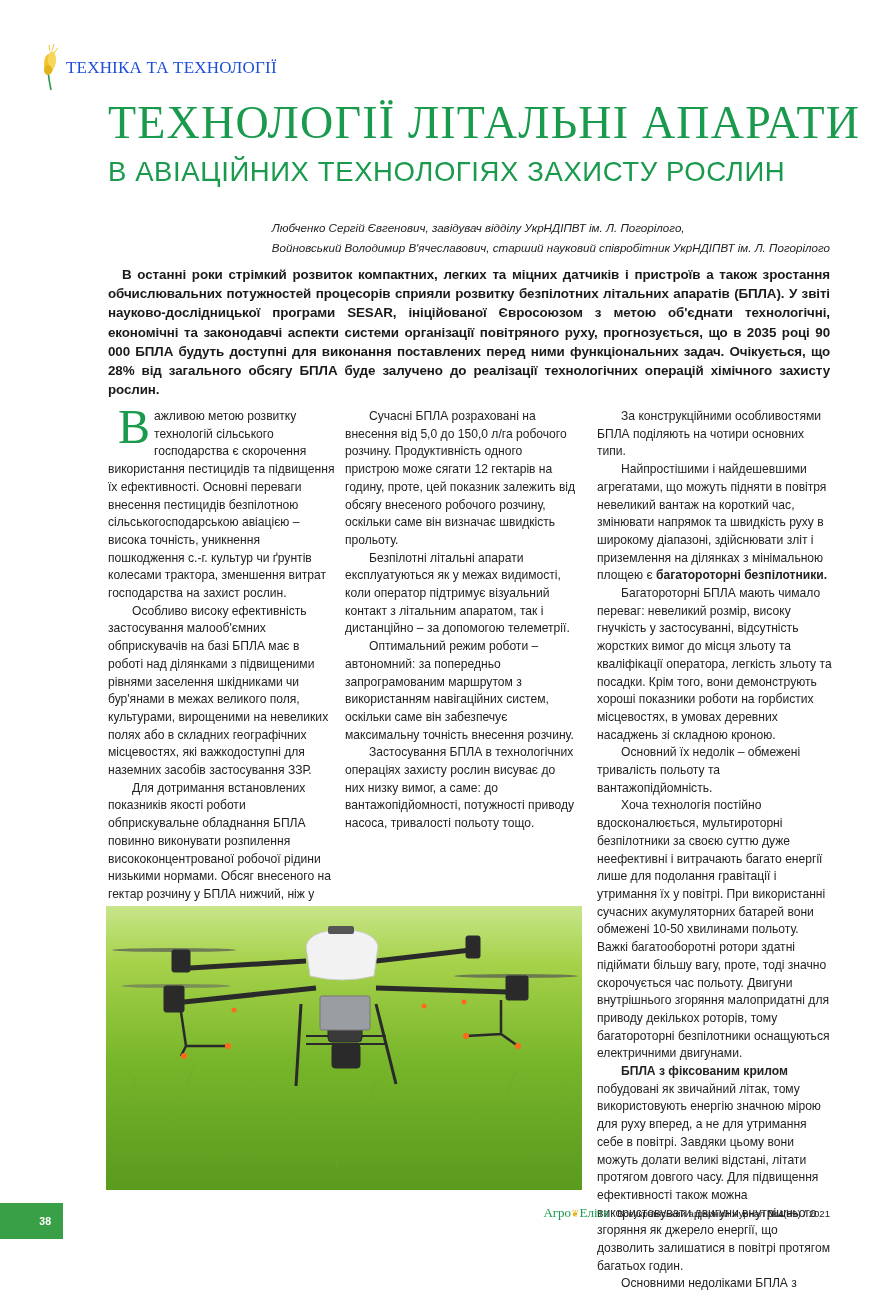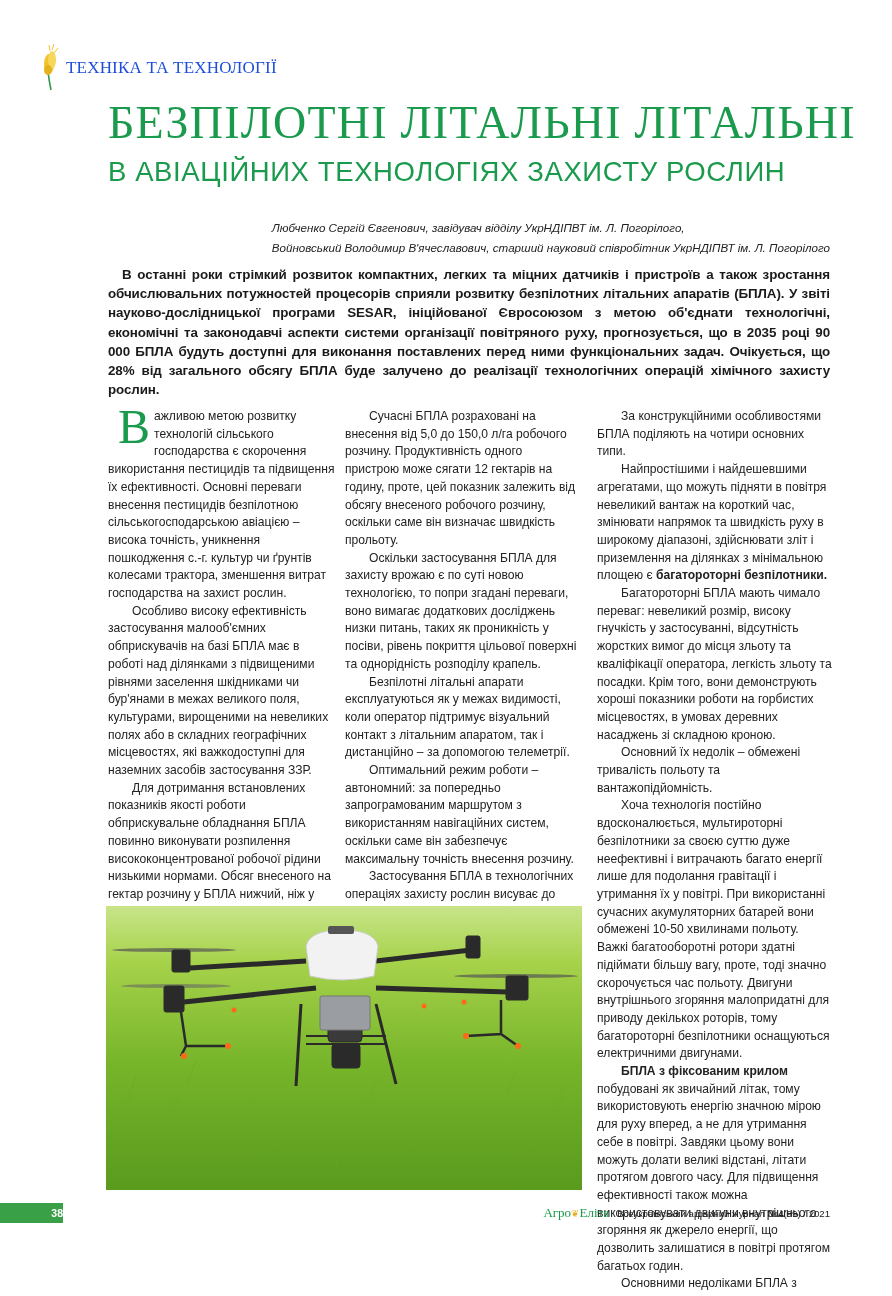--- a/index.html
+++ b/index.html
@@ -16,22 +16,22 @@
           text-align:justify; text-indent:14px; letter-spacing:-0.1px; color:#1a1a1a; }
   .col { position:absolute; font-size:12.1px; line-height:17.7px; color:#222; }
   .col p { margin:0; text-indent:24px; }
   .col1 { left:108px; top:408px; width:228px; }
   .col2 { left:345px; top:408px; width:232px; }
   .col3 { left:597px; top:408px; width:235px; }
   .col1 p.first { text-indent:0; }
   .dropcap { float:left; font-family:"Liberation Serif", serif; color:#1a9a4c; font-size:48px; line-height:38px; margin:0 4px 0 10px; }
   .photo { position:absolute; left:106px; top:906px; width:476px; height:284px; overflow:hidden;
            background:linear-gradient(180deg,#bfe07a 0%,#9ccc3e 18%,#7dbb2a 40%,#5fa41f 70%,#4f8f18 100%); }
-  .footer-page { position:absolute; left:0; top:1203px; width:63px; height:20px; background:#3aa047; color:#fff; font-size:10.5px; font-weight:bold;
-                 display:flex; align-items:center; justify-content:flex-end; box-sizing:border-box; }
+  .footer-page { position:absolute; left:0; top:1203px; width:63px; height:36px; background:#3aa047; color:#fff; font-size:10.5px; font-weight:bold;
+                 display:flex; align-items:center; justify-content:flex-end; padding-right:12px; box-sizing:border-box; }
   .footer-right { position:absolute; right:62px; top:1205px; display:flex; align-items:center; font-size:9.6px; color:#222; }
   .brand { font-family:"Liberation Serif", serif; color:#1a9a4c; font-size:13px; margin-right:8px;text-align:right; }
   .brand .star { color:#e3b21c; font-size:10px; }
   b { font-weight:bold; }
 </style>
 </head>
 <body>
 
 <div class="section-header">
   <div class="wheat">
@@ -39,39 +39,38 @@
       <path d="M11 48 Q9 38 8 30" stroke="#2c9a4a" stroke-width="1.6" fill="none"></path>
       <ellipse cx="9" cy="22" rx="5" ry="10" fill="#f2c230"></ellipse>
       <ellipse cx="12" cy="18" rx="4" ry="9" fill="#f7d75a"></ellipse>
       <ellipse cx="8" cy="28" rx="4" ry="5" fill="#e3b21c"></ellipse>
       <path d="M12 8 L14 2 M10 9 L9 3 M14 11 L18 6" stroke="#f2c230" stroke-width="1"></path>
     </svg>
   </div>
   <span class="section-label">ТЕХНІКА ТА ТЕХНОЛОГІЇ</span>
 </div>
 
-<h1 class="title">БЕЗПІЛОТНІ ЛІТАЛЬНІ ЛІТАЛЬНІ</h1>
+<h1 class="title">ТЕХНОЛОГІЇ ЛІТАЛЬНІ АПАРАТИ</h1>
 <h2 class="subtitle">В АВІАЦІЙНИХ ТЕХНОЛОГІЯХ ЗАХИСТУ РОСЛИН</h2>
 
 <div class="authors">
   <div>Любченко Сергій Євгенович, завідувач відділу УкрНДІПВТ ім. Л. Погорілого,</div>
   <div>Войновський Володимир В'ячеславович, старший науковий співробітник УкрНДІПВТ ім. Л. Погорілого</div>
 </div>
 
 <div class="lead">В останні роки стрімкий розвиток компактних, легких та міцних датчиків і пристроїв а також зростання обчислювальних потужностей процесорів сприяли розвитку безпілотних літальних апаратів (БПЛА). У звіті науково-дослідницької програми SESAR, ініційованої Євросоюзом з метою об'єднати технологічні, економічні та законодавчі аспекти системи організації повітряного руху, прогнозується, що в 2035 році 90 000 БПЛА будуть доступні для виконання поставлених перед ними функціональних задач. Очікується, що 28% від загального обсягу БПЛА буде залучено до реалізації технологічних операцій хімічного захисту рослин.</div>
 
 <div class="col col1">
   <p class="first"><span class="dropcap">В</span><span>ажливою метою розвитку технологій сільського господарства є скорочення використання пестицидів та підвищення їх ефективності. Основні переваги внесення пестицидів безпілотною сільськогосподарською авіацією – висока точність, уникнення пошкодження с.-г. культур чи ґрунтів колесами трактора, зменшення витрат господарства на захист рослин.</span></p>
   <p>Особливо високу ефективність застосування малооб'ємних обприскувачів на базі БПЛА має в роботі над ділянками з підвищеними рівнями заселення шкідниками чи бур'янами в межах великого поля, культурами, вирощеними на невеликих полях або в складних географічних місцевостях, які важкодоступні для наземних засобів застосування ЗЗР.</p>
   <p>Для дотримання встановлених показників якості роботи обприскувальне обладнання БПЛА повинно виконувати розпилення висококонцентрованої робочої рідини низькими нормами. Обсяг внесеного на гектар розчину у БПЛА нижчий, ніж у традиційних наземних обприскувачів, що з одного боку накладає технологічні обмеження, пов'язані з концентрацією діючої речовини, а з іншого – є їхньою перевагою, забезпечуючи зниження витрат води.</p>
 </div>
 
 <div class="col col2">
   <p>Сучасні БПЛА розраховані на внесення від 5,0 до 150,0 л/га робочого розчину. Продуктивність одного пристрою може сягати 12 гектарів на годину, проте, цей показник залежить від обсягу внесеного робочого розчину, оскільки саме він визначає швидкість прольоту.</p>
-  <p>Оскільки застосування БПЛА для захисту врожаю є по суті новою технологією, то попри згадані переваги, воно вимагає додаткових досліджень низки питань, таких як проникність у посіви, рівень покриття цільової поверхні та однорідність розподілу крапель.</p>
   <p>Безпілотні літальні апарати експлуатуються як у межах видимості, коли оператор підтримує візуальний контакт з літальним апаратом, так і дистанційно – за допомогою телеметрії.</p>
   <p>Оптимальний режим роботи – автономний: за попередньо запрограмованим маршрутом з використанням навігаційних систем, оскільки саме він забезпечує максимальну точність внесення розчину.</p>
   <p>Застосування БПЛА в технологічних операціях захисту рослин висуває до них низку вимог, а саме: до вантажопідйомності, потужності приводу насоса, тривалості польоту тощо.</p>
 </div>
 
 <div class="col col3">
   <p>За конструкційними особливостями БПЛА поділяють на чотири основних типи.</p>
   <p><span>Найпростішими і найдешевшими агрегатами, що можуть підняти в повітря невеликий вантаж на короткий час, змінювати напрямок та швидкість руху в широкому діапазоні, здійснювати зліт і приземлення на ділянках з мінімальною площею є </span><b>багатороторні безпілотники.</b></p>
   <p>Багатороторні БПЛА мають чимало переваг: невеликий розмір, високу гнучкість у застосуванні, відсутність жорстких вимог до місця зльоту та кваліфікації оператора, легкість зльоту та посадки. Крім того, вони демонструють хороші показники роботи на горбистих місцевостях, в умовах деревних насаджень зі складною кроною.</p>
   <p>Основний їх недолік – обмежені тривалість польоту та вантажопідйомність.</p>

